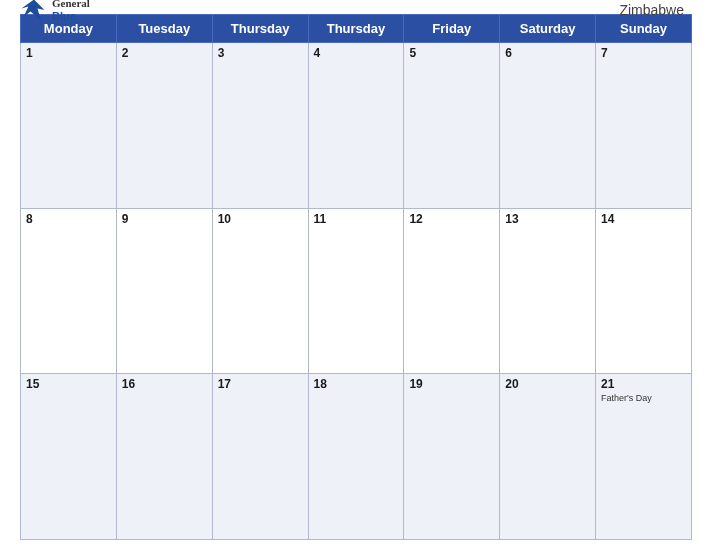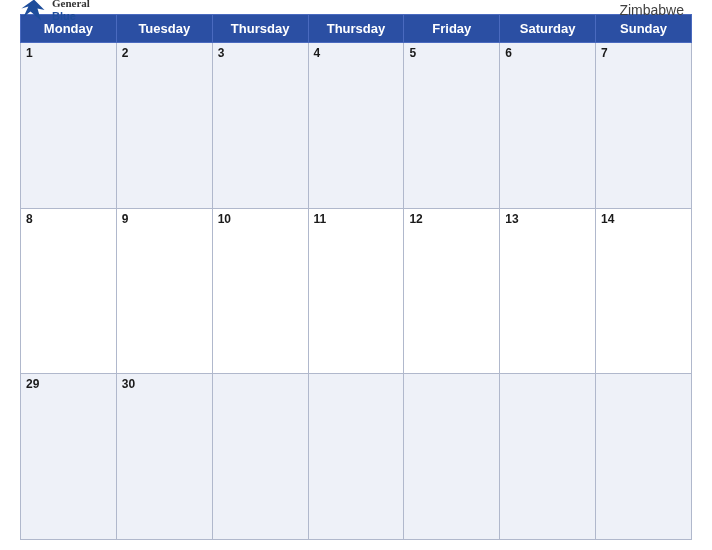--- a/index.html
+++ b/index.html
@@ -173,25 +173,36 @@
         </td>
         <td>
           <span class="day-number">13</span>
         </td>
         <td>
           <span class="day-number">14</span>
         </td>
       </tr>
       <tr>
         <td>
-          <span class="day-number">29</span>
-        </td>
-        <td>
-          <span class="day-number">30</span>
-        </td>
-        <td class="empty"></td>
-        <td class="empty"></td>
-        <td class="empty"></td>
-        <td class="empty"></td>
-        <td class="empty"></td>
+          <span class="day-number">15</span>
+        </td>
+        <td>
+          <span class="day-number">16</span>
+        </td>
+        <td>
+          <span class="day-number">17</span>
+        </td>
+        <td>
+          <span class="day-number">18</span>
+        </td>
+        <td>
+          <span class="day-number">19</span>
+        </td>
+        <td>
+          <span class="day-number">20</span>
+        </td>
+        <td>
+          <span class="day-number">21</span>
+          <span class="day-event">Father's Day</span>
+        </td>
       </tr>
     </tbody>
 </table>
 
 </body></html>

